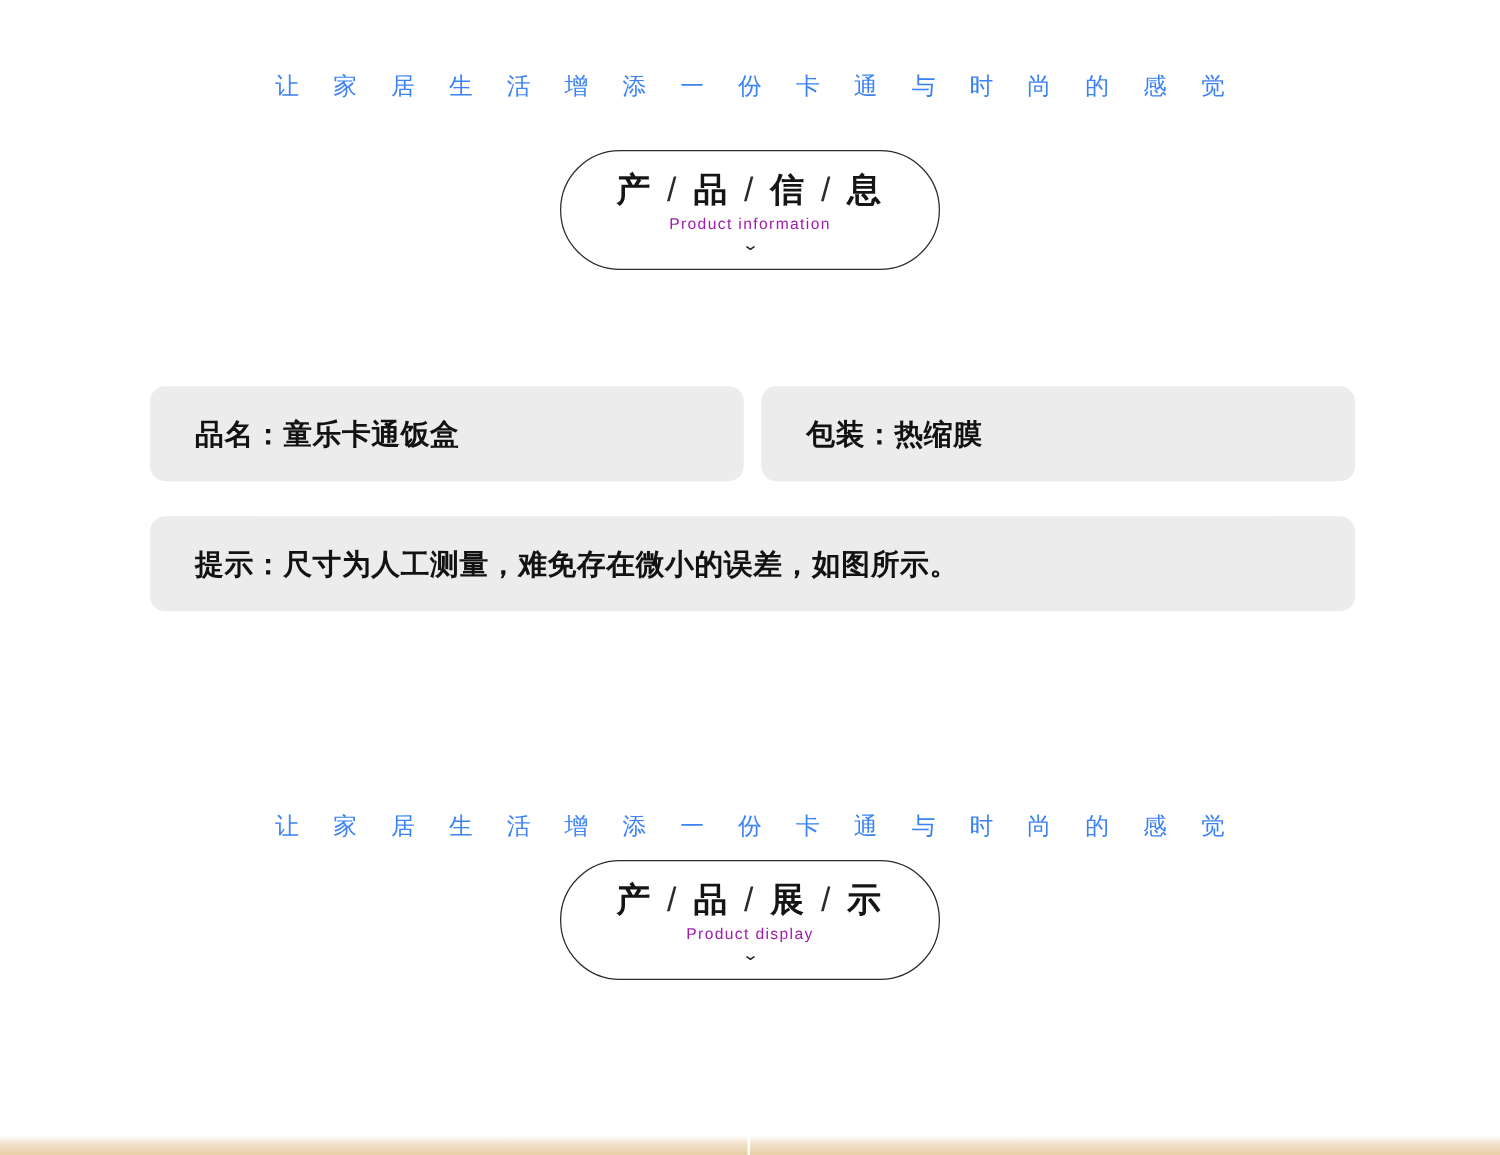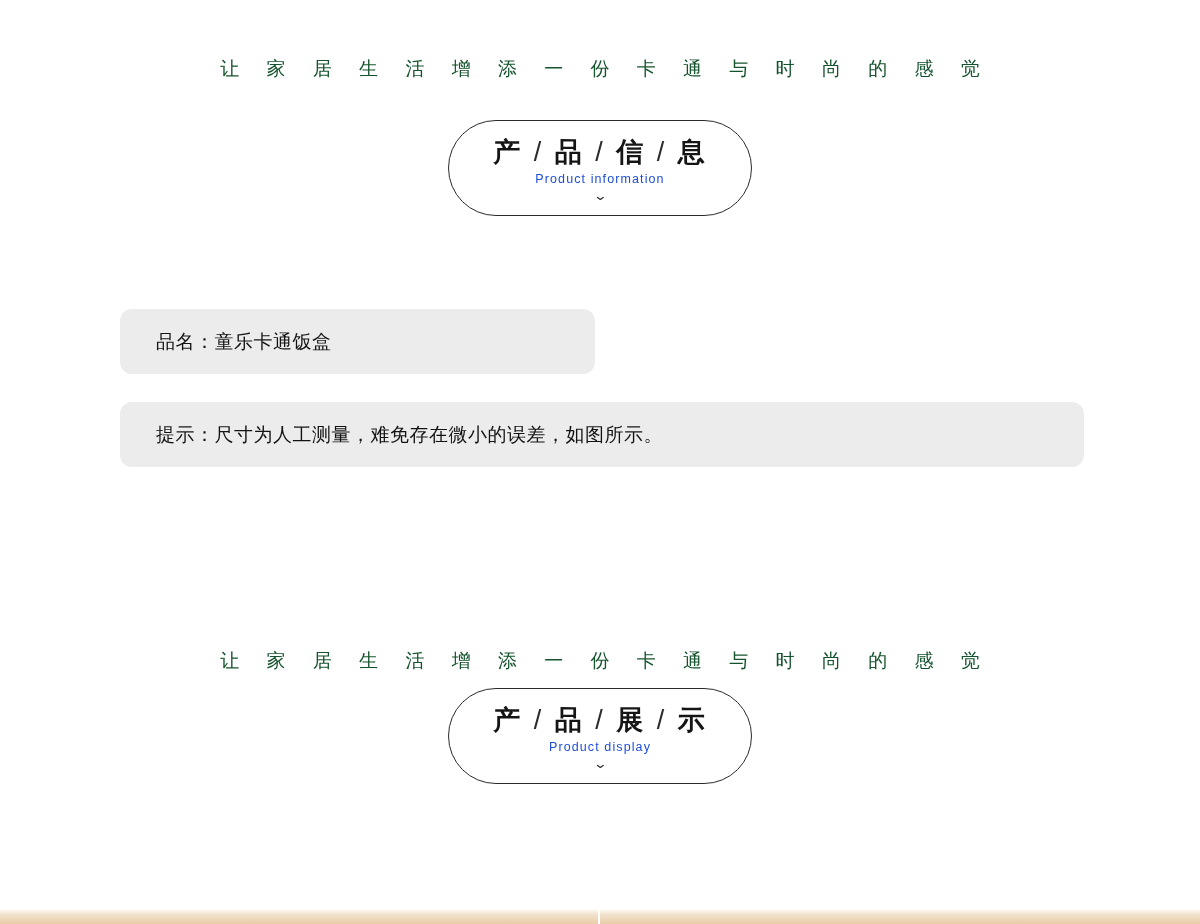--- a/index.html
+++ b/index.html
@@ -16,21 +16,21 @@
     width: 1200px;
     height: 924px;
     background: #ffffff;
   }
 
   
   .tagline {
     text-align: center;
     font-size: 19px;
     letter-spacing: 11px;
-    color: #14532d;
+    color: #3b82f6;
     font-weight: 500;
     text-indent: 11px;
   }
 
   
   .badge-wrap {
     display: flex;
     justify-content: center;
   }
   .badge {
@@ -53,21 +53,21 @@
   }
   .badge-cn .sep {
     font-weight: 300;
     color: #2b2b2b;
     padding: 0 2px;
   }
   .badge-en {
     margin-top: 5px;
     font-size: 12.5px;
     letter-spacing: 1.1px;
-    color: #1d4ed8;
+    color: #a21caf;
     font-weight: 500;
   }
   .badge-chev {
     margin-top: 3px;
     font-size: 13px;
     line-height: 1;
     color: #2b2b2b;
     transform: scaleX(1.35);
   }
 
@@ -79,27 +79,27 @@
     width: 964px;
   }
   .info-row {
     display: flex;
     gap: 14px;
     margin-bottom: 14px;
   }
   .info-cell {
     background: #ececec;
     border-radius: 12px;
-    height: 65px;
+    height: 76px;
     display: flex;
     align-items: center;
     padding: 0 36px;
-    font-size: 19px;
+    font-size: 23px;
     color: #121212;
-    font-weight: 400;
+    font-weight: 700;
     letter-spacing: 0.5px;
   }
   .cell-left  { width: 475px; }
   .cell-right { width: 475px; }
   .cell-full  { width: 964px; }
 
   
   .sec1-tagline { position: absolute; left: 0; top: 56px; width: 1200px; }
   .sec1-badge   { position: absolute; left: 0; top: 120px; width: 1200px; }
   .sec2-tagline { position: absolute; left: 0; top: 648px; width: 1200px; }
@@ -145,20 +145,21 @@
       </div>
       <div class="badge-en">Product information</div>
       <div class="badge-chev">⌄</div>
     </div>
   </div>
 
   <div class="info-block">
 
     <div class="info-row">
       <div class="info-cell cell-left">品名：童乐卡通饭盒</div>
+      <div class="info-cell cell-right">包装：热缩膜</div>
     </div>
 
     <div class="info-row">
     </div>
 
     <div class="info-row">
       <div class="info-cell cell-full">提示：尺寸为人工测量，难免存在微小的误差，如图所示。</div>
     </div>
 
   </div>

